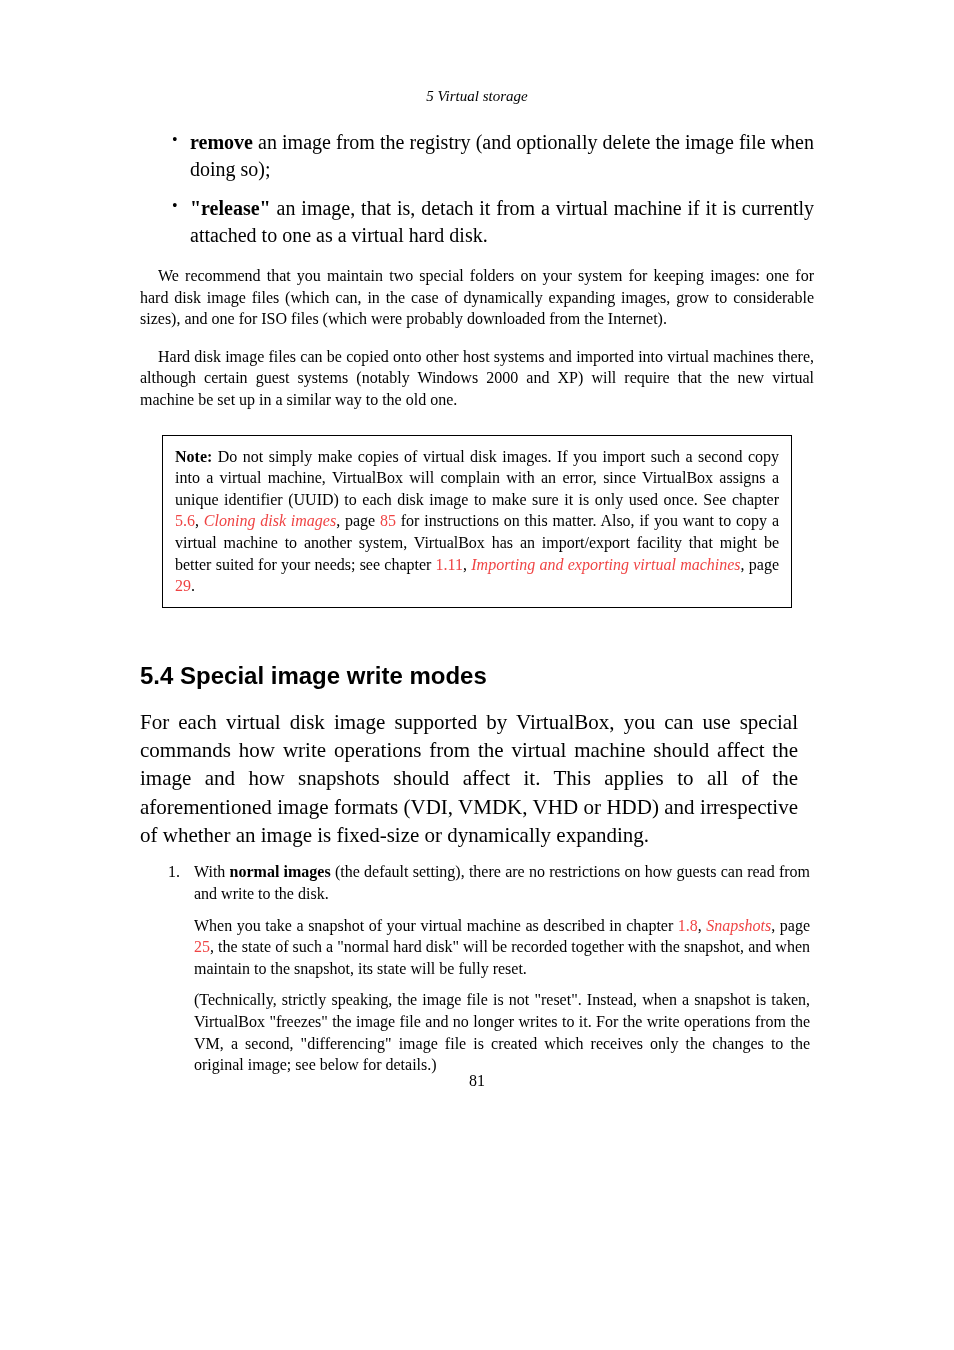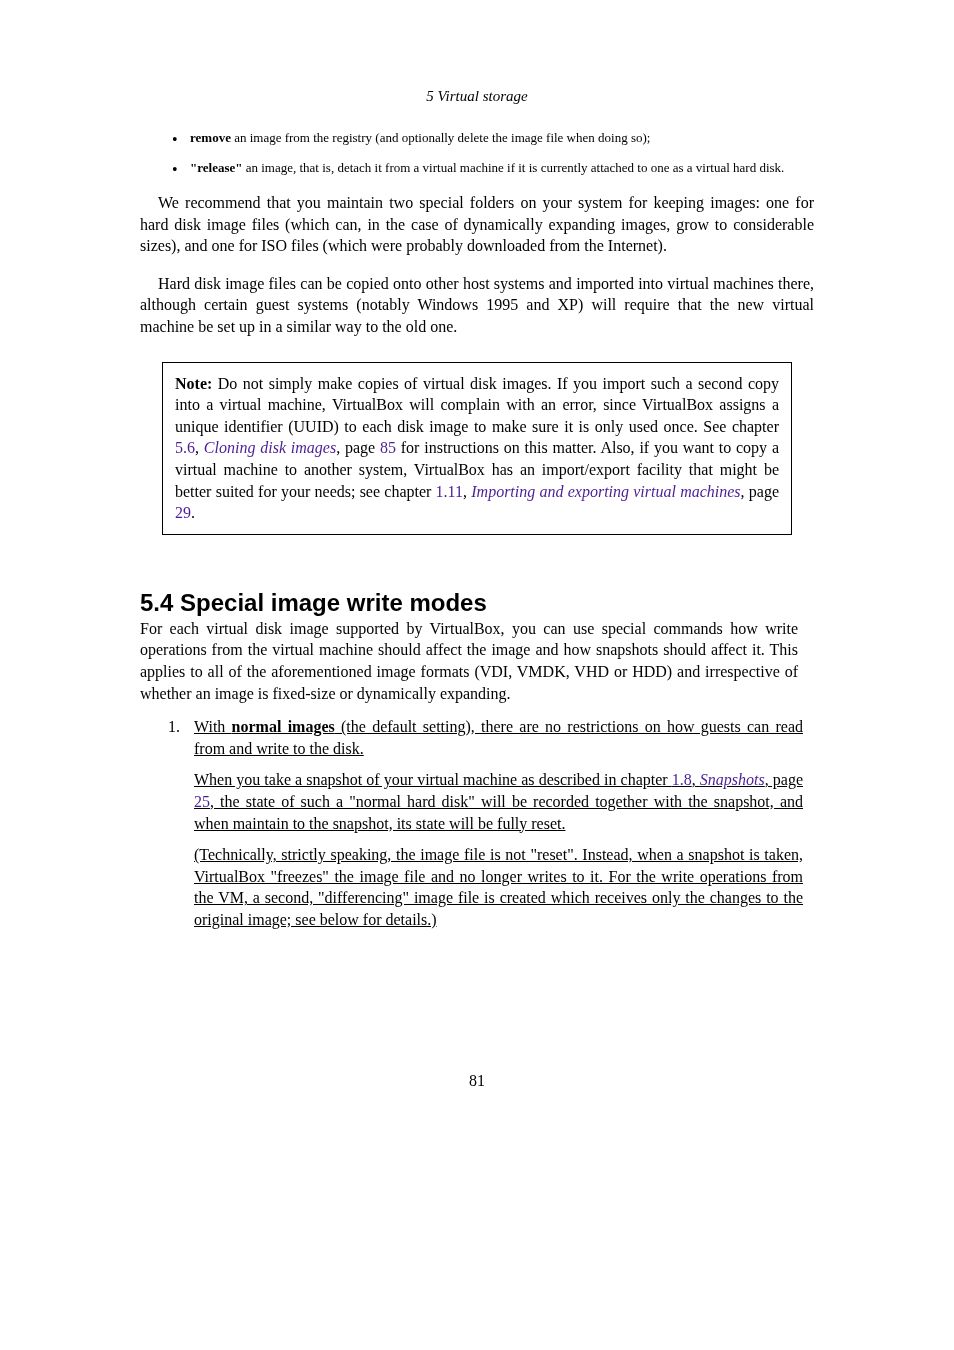--- a/index.html
+++ b/index.html
@@ -26,21 +26,21 @@
   }
   ul.bullets {
     list-style: none;
     padding: 0 0 0 32px;
     margin: 0 0 16px 0;
   }
   ul.bullets li {
     position: relative;
     padding-left: 18px;
     margin-bottom: 12px;
-    font-size: 13px;
+    font-size: 20px;
     line-height: 1.35;
     text-align: justify;
   }
   ul.bullets li::before {
     content: "•";
     position: absolute;
     left: 0;
     top: 0;
     font-size: 16px;
   }
@@ -56,24 +56,24 @@
     margin: 24px 22px 0 22px;
     padding: 10px 12px 10px 12px;
     font-size: 16px;
     line-height: 1.35;
     text-align: justify;
   }
   h2.section {
     font-family: Arial, Helvetica, sans-serif;
     font-weight: bold;
     font-size: 24px;
-    margin: 54px 0 1px 0;
+    margin: 54px 0 18px 0;
   }
   p.sec-intro {
-    font-size: 16px;
+    font-size: 21px;
     line-height: 1.35;
     text-align: justify;
     margin: 0 16px 12px 0;
   }
   ol.numbered {
     list-style: none;
     padding: 0 0 0 32px;
     margin: 8px 0 0 0;
     counter-reset: item;
   }
@@ -84,25 +84,24 @@
     line-height: 1.35;
     text-align: justify;
   }
   ol.numbered > li::before {
     content: "1.";
     position: absolute;
     left: -4px;
     top: 0;
   }
   ol.numbered > li p {
-    margin: 0 11px 10px 0;
+    margin: 0 4px 10px 0;
     text-align: justify;
-    text-decoration: underline;
   }
-  .link { color: #4c1d95; }
+  .link { color: #ef4444; }
   .page-num {
     position: absolute;
     bottom: 60px;
     left: 0;
     width: 954px;
     text-align: center;
     font-size: 16px;
   }
   b { font-weight: bold; }
 </style>
@@ -116,21 +115,21 @@
   <ul class="bullets">
     <li>
       <b>remove</b><span> an image from the registry (and optionally delete the image file when doing so);</span>
     </li>
     <li>
       <b>"release"</b><span> an image, that is, detach it from a virtual machine if it is currently attached to one as a virtual hard disk.</span>
     </li>
   </ul>
 
   <p class="body">We recommend that you maintain two special folders on your system for keeping images: one for hard disk image files (which can, in the case of dynamically expanding images, grow to considerable sizes), and one for ISO files (which were probably downloaded from the Internet).</p>
-  <p class="body">Hard disk image files can be copied onto other host systems and imported into virtual machines there, although certain guest systems (notably Windows 1995 and XP) will require that the new virtual machine be set up in a similar way to the old one.</p>
+  <p class="body">Hard disk image files can be copied onto other host systems and imported into virtual machines there, although certain guest systems (notably Windows 2000 and XP) will require that the new virtual machine be set up in a similar way to the old one.</p>
 
   <div class="note-box">
     <b>Note:</b><span> Do not simply make copies of virtual disk images. If you import such a second copy into a virtual machine, VirtualBox will complain with an error, since VirtualBox assigns a unique identifier (UUID) to each disk image to make sure it is only used once. See chapter </span><span class="link">5.6</span><span>, </span><span class="link"><i>Cloning disk images</i></span><span>, page </span><span class="link">85</span><span> for instructions on this matter. Also, if you want to copy a virtual machine to another system, VirtualBox has an import/export facility that might be better suited for your needs; see chapter </span><span class="link">1.11</span><span>, </span><span class="link"><i>Importing and exporting virtual machines</i></span><span>, page </span><span class="link">29</span><span>.</span>
   </div>
 
   <h2 class="section">5.4 Special image write modes</h2>
 
   <p class="sec-intro">For each virtual disk image supported by VirtualBox, you can use special commands how write operations from the virtual machine should affect the image and how snapshots should affect it. This applies to all of the aforementioned image formats (VDI, VMDK, VHD or HDD) and irrespective of whether an image is fixed-size or dynamically expanding.</p>
 
   <ol class="numbered">

